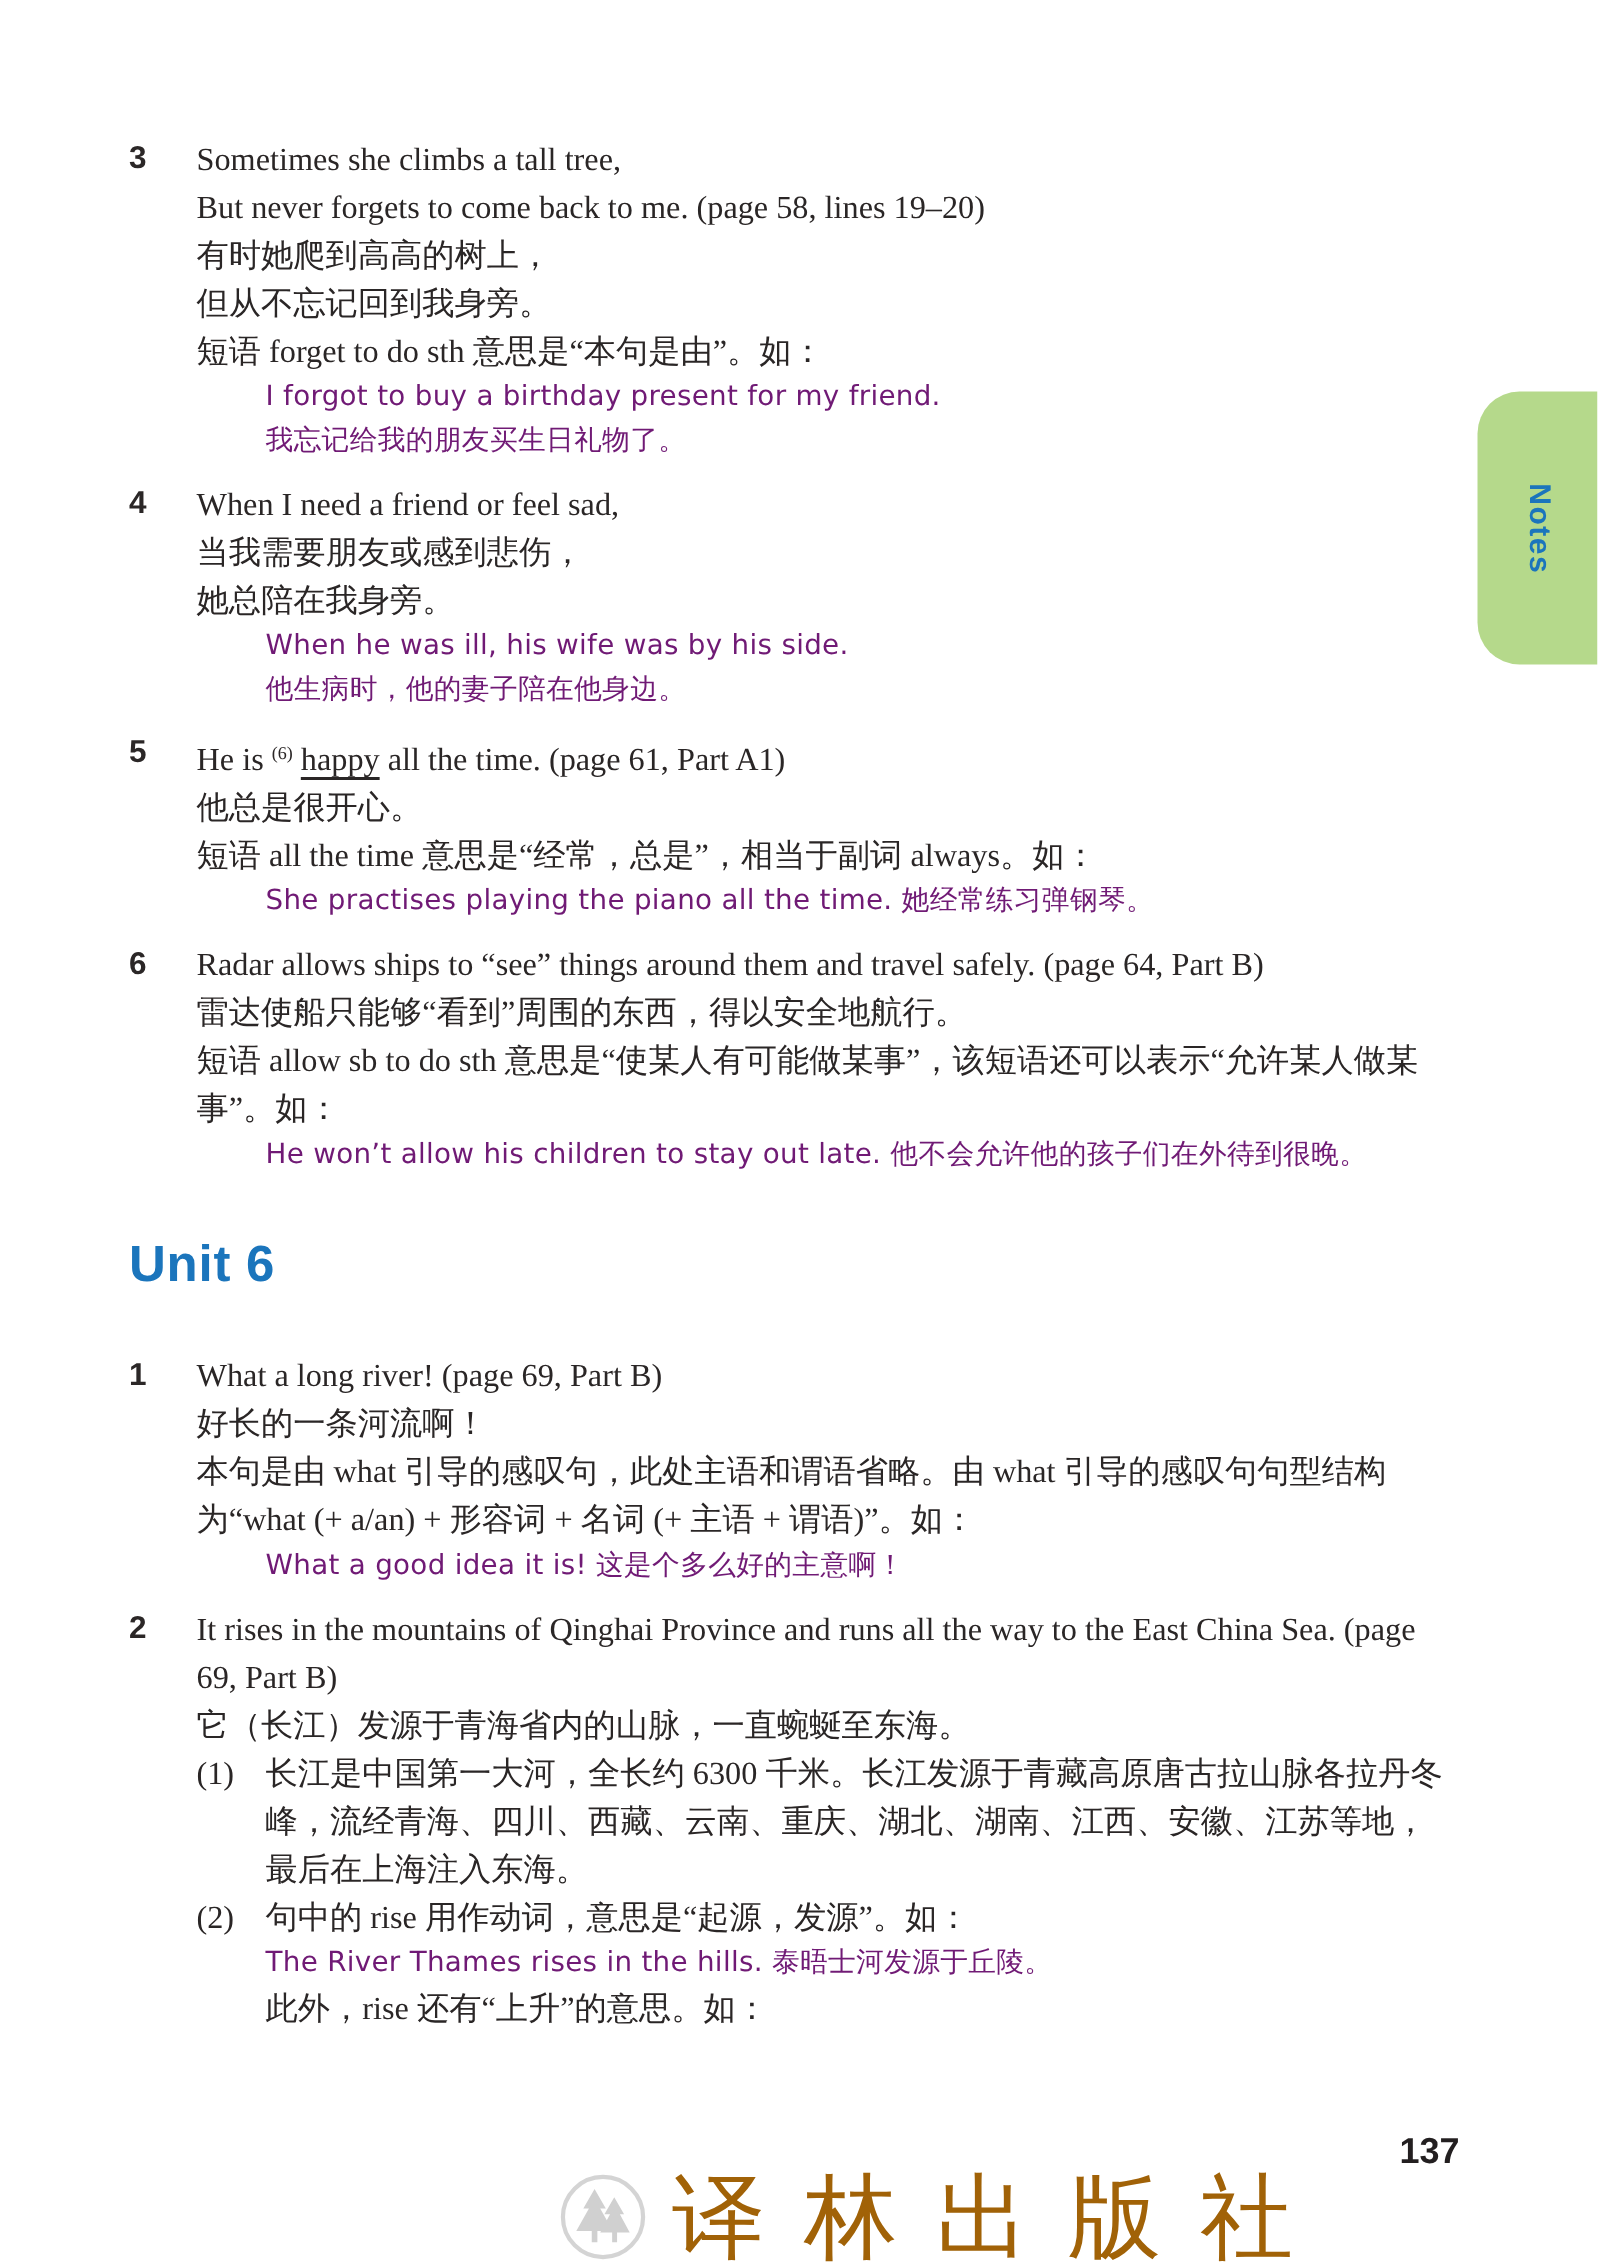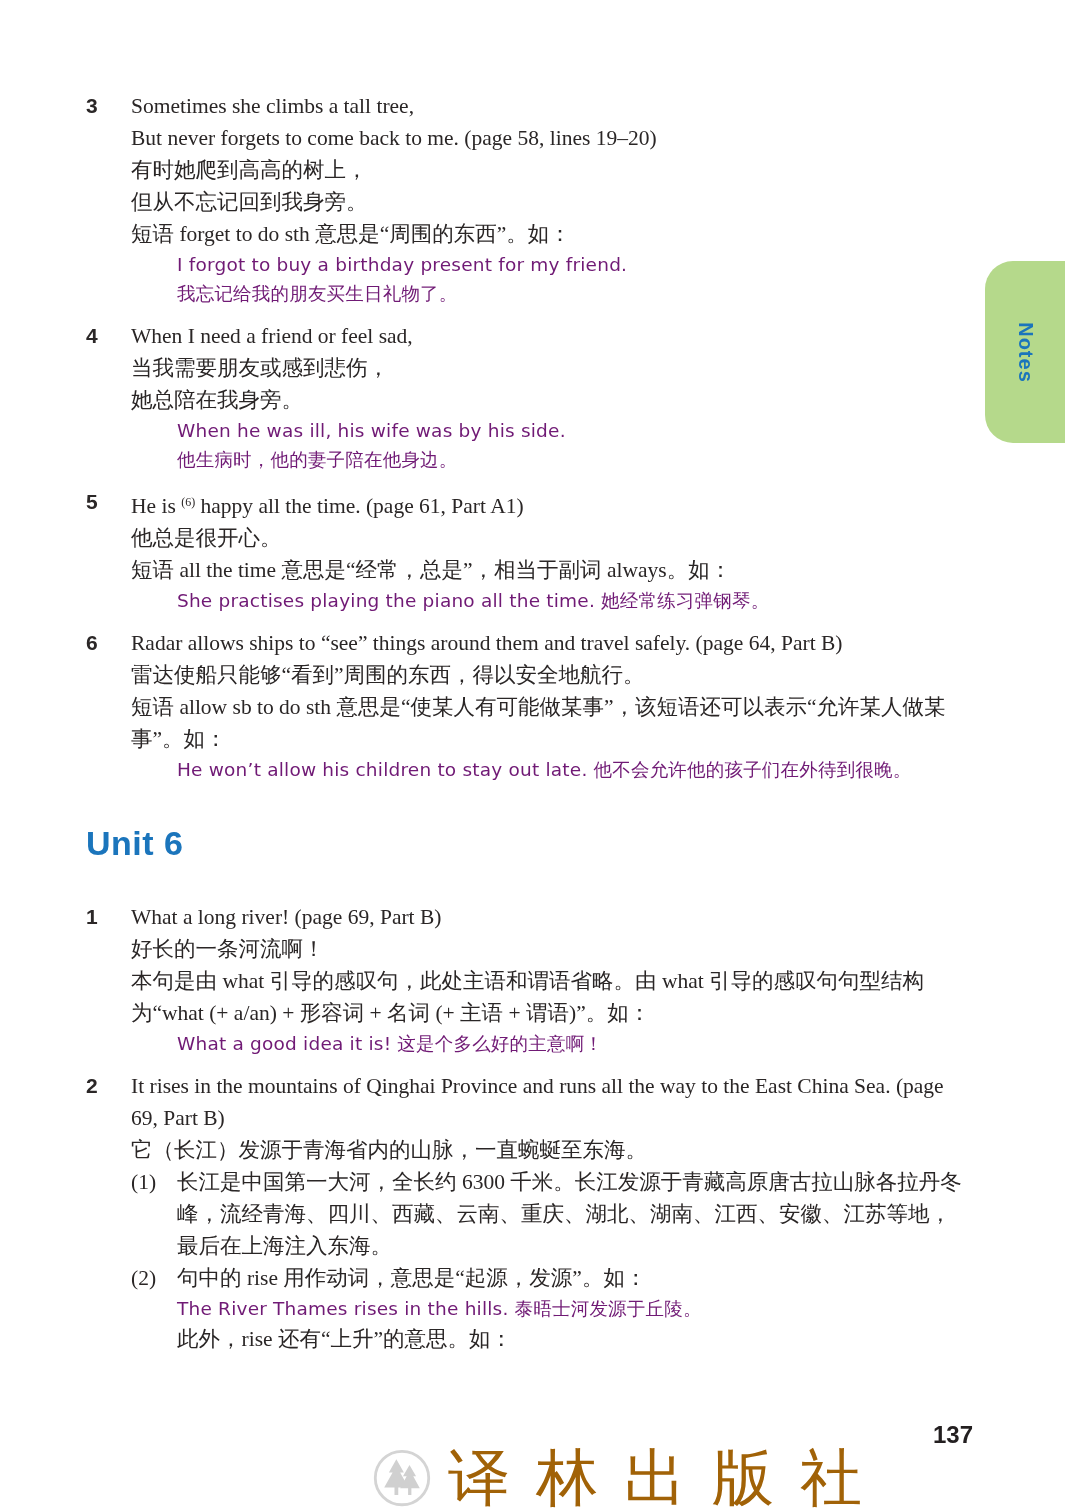--- a/index.html
+++ b/index.html
@@ -18,21 +18,21 @@
   .body{flex:1;min-width:0;}
   .line{font-size:21.5px;line-height:32px;}
   .line.ex{
     font-family:"DejaVu Sans",sans-serif;font-size:18.5px;line-height:29px;
     color:#701a75;letter-spacing:0.2px;
   }
   .ind{padding-left:46px;}
   .hang{padding-left:46px;position:relative;}
   .marker{position:absolute;left:0;top:0;}
   .sup{font-size:12px;vertical-align:7px;}
-  .und{text-underline-offset:5px;}
+  .und{text-decoration:underline;text-underline-offset:5px;}
   .unit-heading{
     font-family:"Liberation Sans",sans-serif;font-weight:bold;font-size:34px;
     color:#1b75bc;margin:40px 0 38px;letter-spacing:0.5px;
   }
   .notes-tab{
     position:absolute;top:261px;right:0;width:80px;height:182px;
     background:#b5d98b;border-radius:28px 0 0 28px;
     display:flex;align-items:center;justify-content:center;
   }
   .notes-tab .tab-label{
@@ -61,21 +61,21 @@
 </div>
 
 <div class="content">
     <div class="item">
       <div class="num">3</div>
       <div class="body">
         <div class="line bd">Sometimes she climbs a tall tree,</div>
         <div class="line bd">But never forgets to come back to me. (page 58, lines 19–20)</div>
         <div class="line bd">有时她爬到高高的树上，</div>
         <div class="line bd">但从不忘记回到我身旁。</div>
-        <div class="line bd">短语 forget to do sth 意思是“周围的东西”。如：</div>
+        <div class="line bd">短语 forget to do sth 意思是“本句是由”。如：</div>
         <div class="line ex ind">I forgot to buy a birthday present for my friend.</div>
         <div class="line ex ind">我忘记给我的朋友买生日礼物了。</div>
       </div>
     </div>
     <div class="item">
       <div class="num">4</div>
       <div class="body">
         <div class="line bd">When I need a friend or feel sad,</div>
         <div class="line bd">当我需要朋友或感到悲伤，</div>
         <div class="line bd">她总陪在我身旁。</div>

